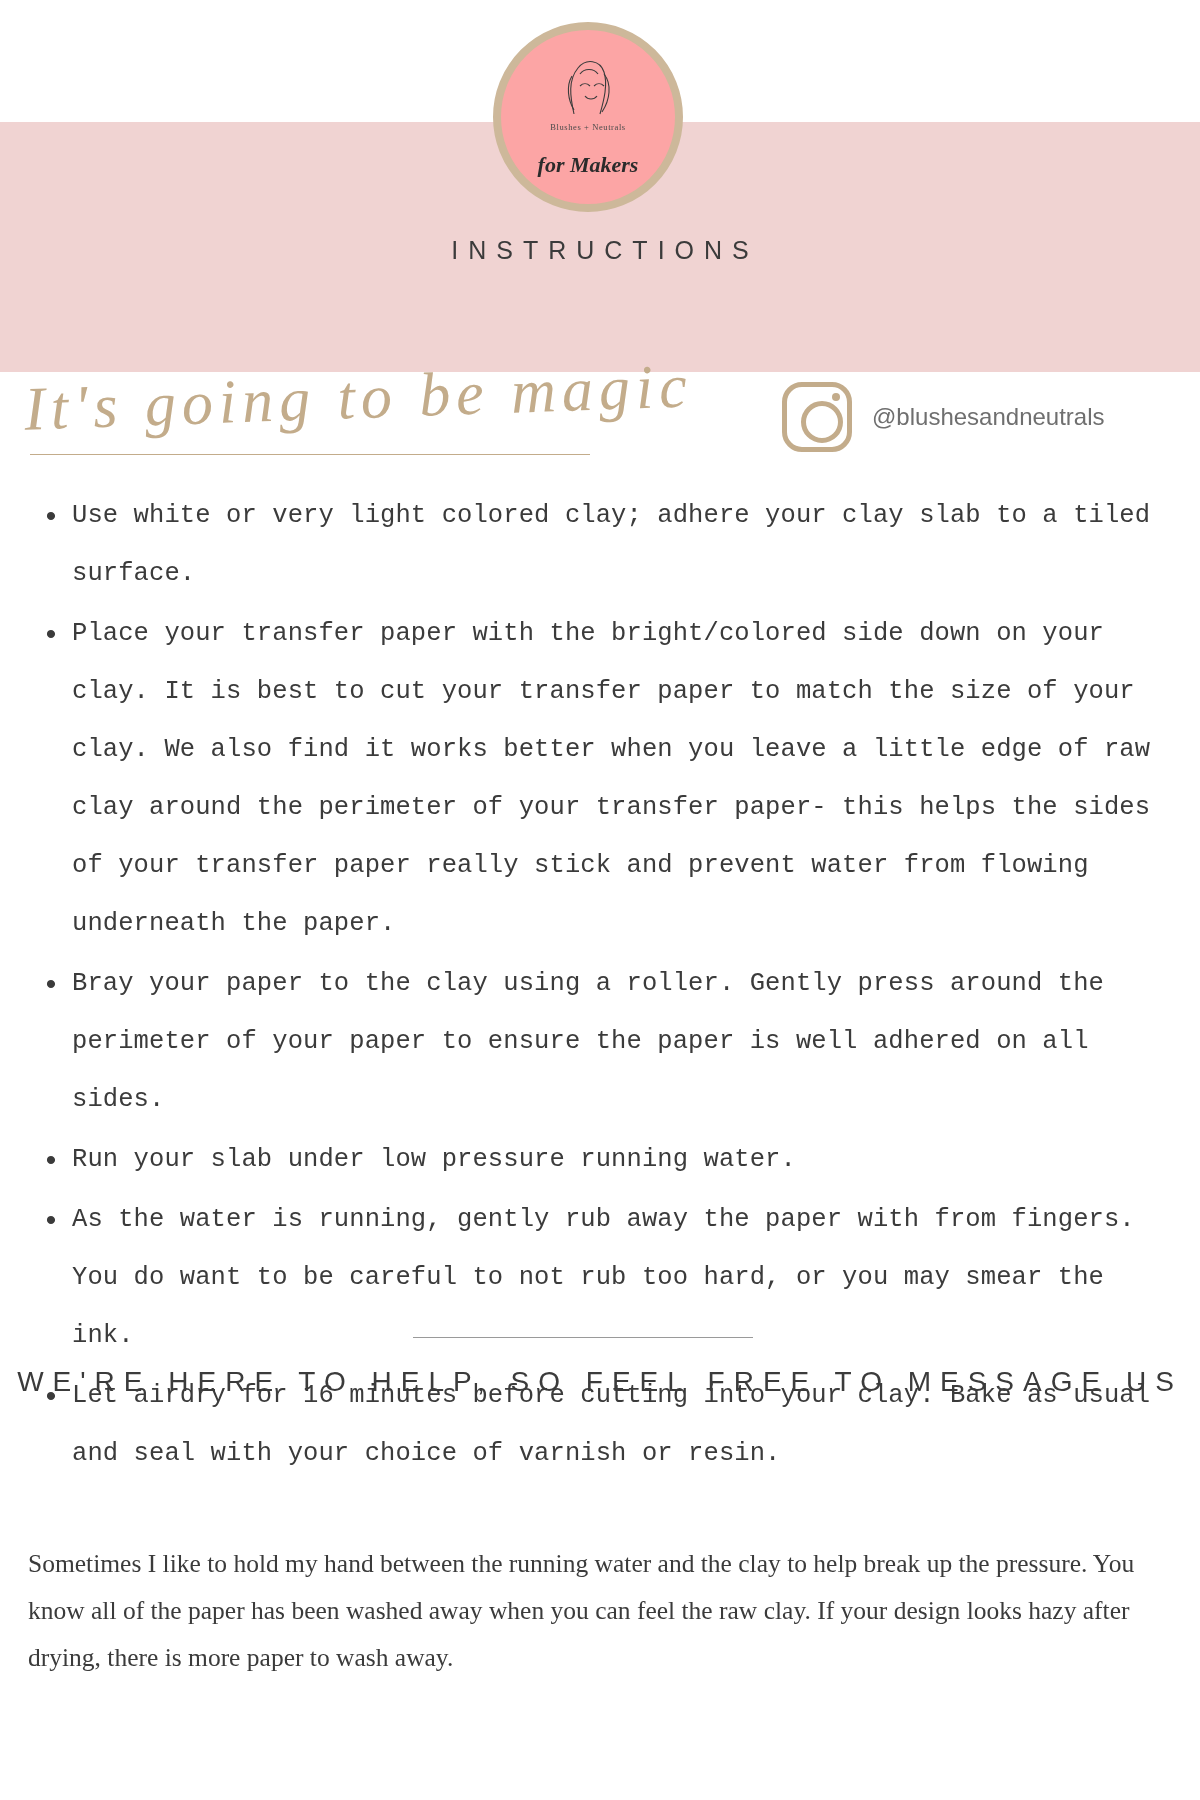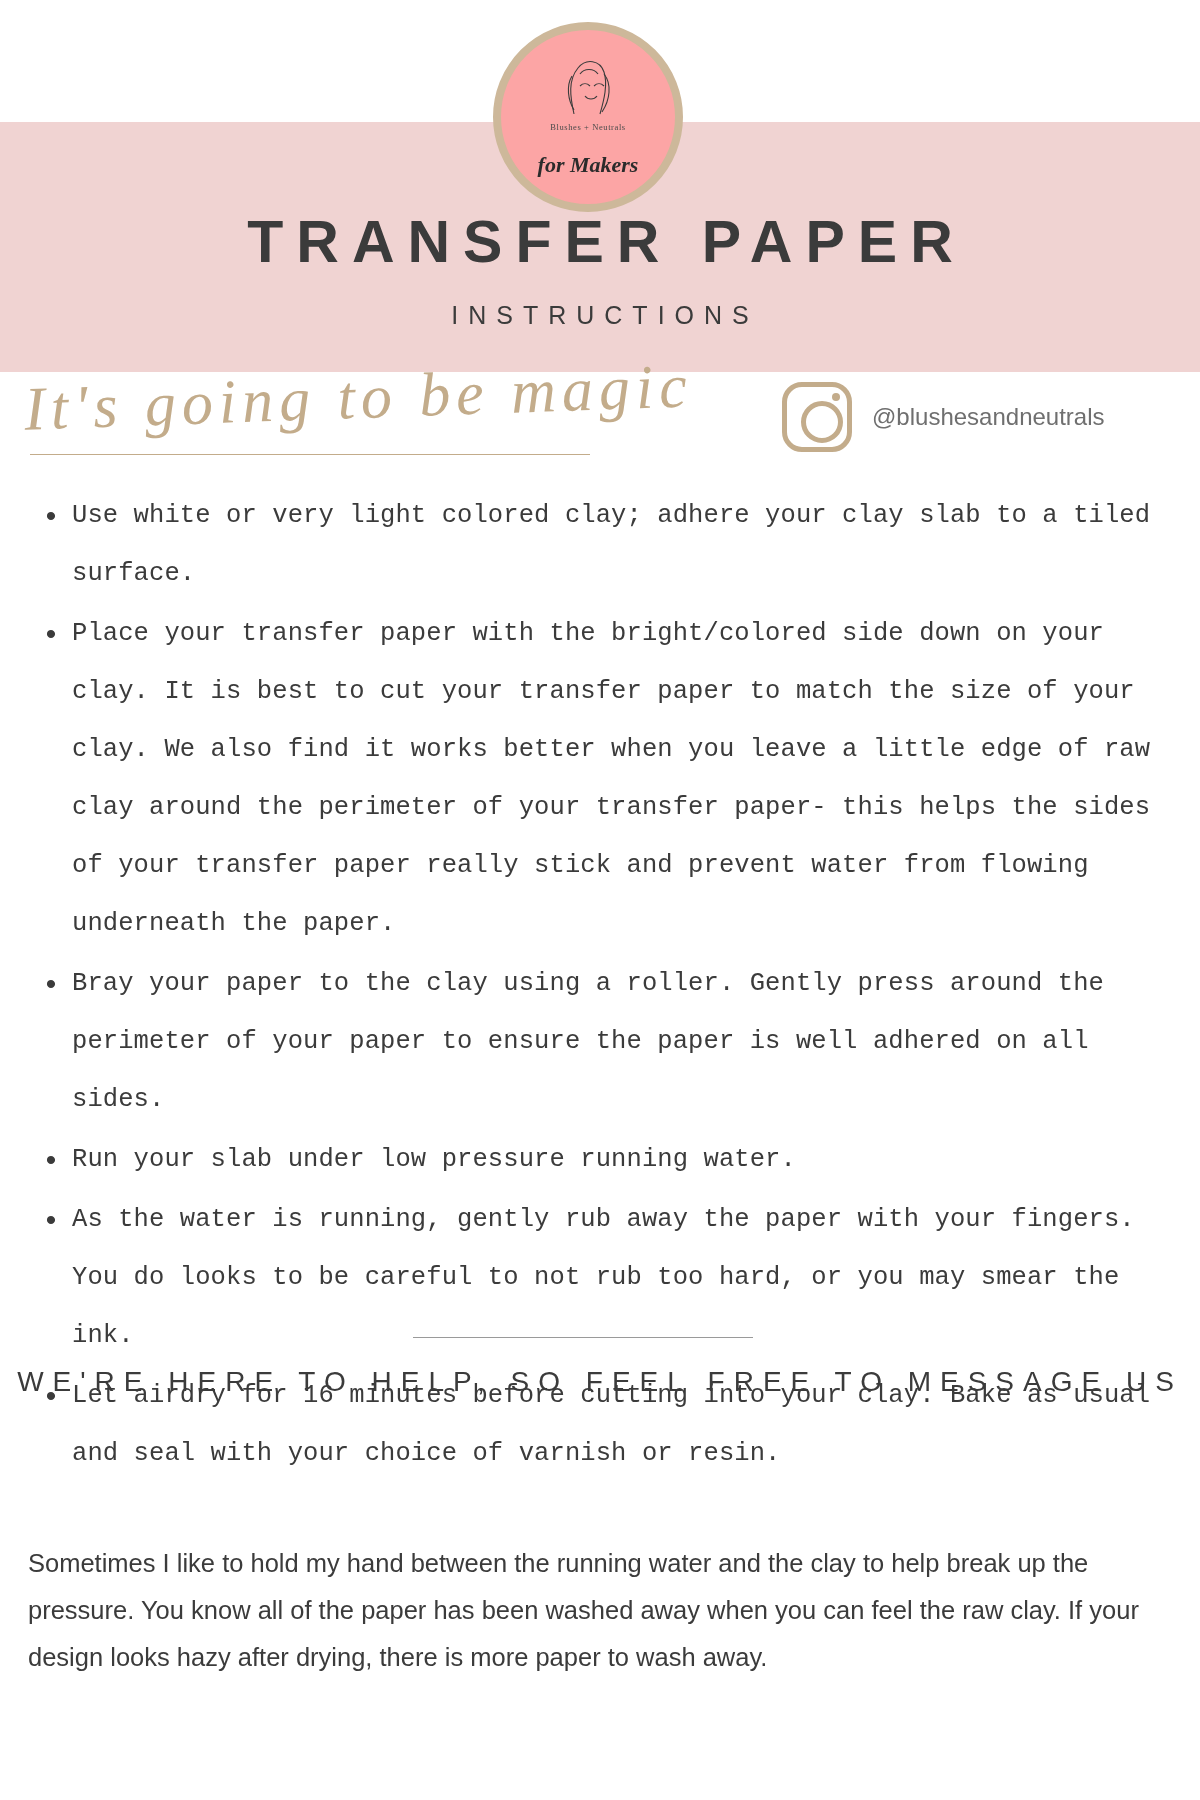--- a/index.html
+++ b/index.html
@@ -216,21 +216,21 @@
     font-family: "Liberation Sans", sans-serif;
   }
   .tips-body {
     position: absolute;
     left: 28px;
     top: 1540px;
     width: 1115px;
     font-size: 25.5px;
     line-height: 47px;
     color: #3b3b3b;
-    font-family: Liberation Sans, sans-serif;
+    font-family: Liberation Serif, serif;
   }
 </style>
 </head>
 <body>
 
 <div class="page">
 
   <div class="header-band"></div>
 
   <div class="logo-wrap">
@@ -245,21 +245,20 @@
           <path d="M20 20 C14 30 16 44 22 54"></path>
           <path d="M52 18 C60 28 58 44 50 56"></path>
         </g>
       </svg>
     </div>
     <div class="logo-tag">Blushes + Neutrals</div>
     <div class="logo-script">for Makers</div>
   </div>
 
   <div class="title-block">
-    <div class="main-title">TRANSFER PAPER</div>
     <div class="sub-title">INSTRUCTIONS</div>
   </div>
 
   <div class="tagline-row">
     <div class="tagline">It's going to be magic</div>
     <div class="tagline-rule"></div>
   </div>
 
   <div class="ig-icon"></div>
   <div class="ig-handle">@blushesandneutrals</div>
@@ -276,21 +275,21 @@
     <div class="step">
       <div class="bullet">•</div>
       <div class="step-text">Bray your paper to the clay using a roller.  Gently press around the perimeter of your paper to ensure the paper is well adhered on all sides.</div>
     </div>
     <div class="step">
       <div class="bullet">•</div>
       <div class="step-text"> Run your slab under low pressure running water.</div>
     </div>
     <div class="step">
       <div class="bullet">•</div>
-      <div class="step-text">As the water is running, gently rub away the paper with your fingers.  You do looks to be careful to not rub too hard, or you may smear the ink.</div>
+      <div class="step-text">As the water is running, gently rub away the paper with from fingers.  You do want to be careful to not rub too hard, or you may smear the ink.</div>
     </div>
     <div class="step">
       <div class="bullet">•</div>
       <div class="step-text">Let airdry for 16 minutes before cutting into your clay.  Bake as usual and seal with your choice of varnish or resin.</div>
     </div>
   </div>
 
   <div class="mid-rule"></div>
   <div class="help-heading">WE'RE HERE TO HELP, SO FEEL FREE TO MESSAGE US</div>
 

